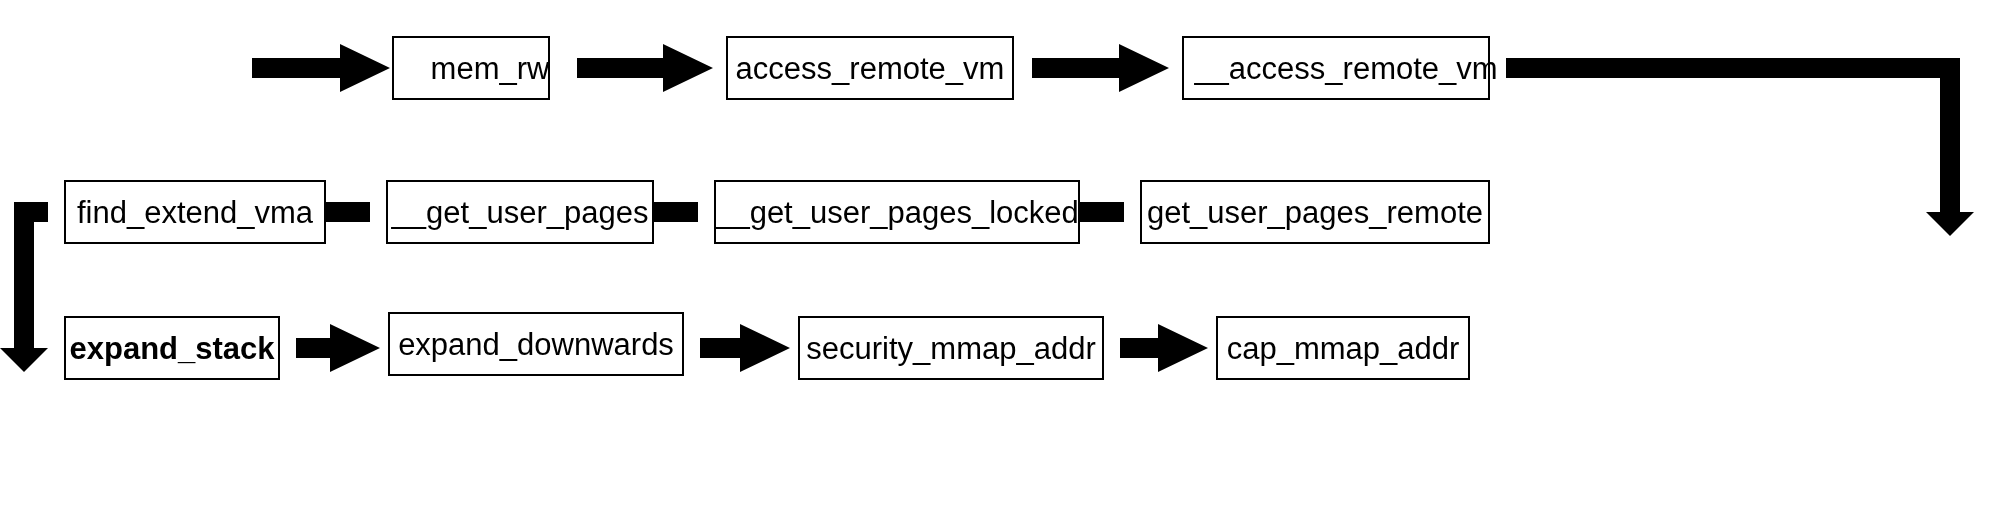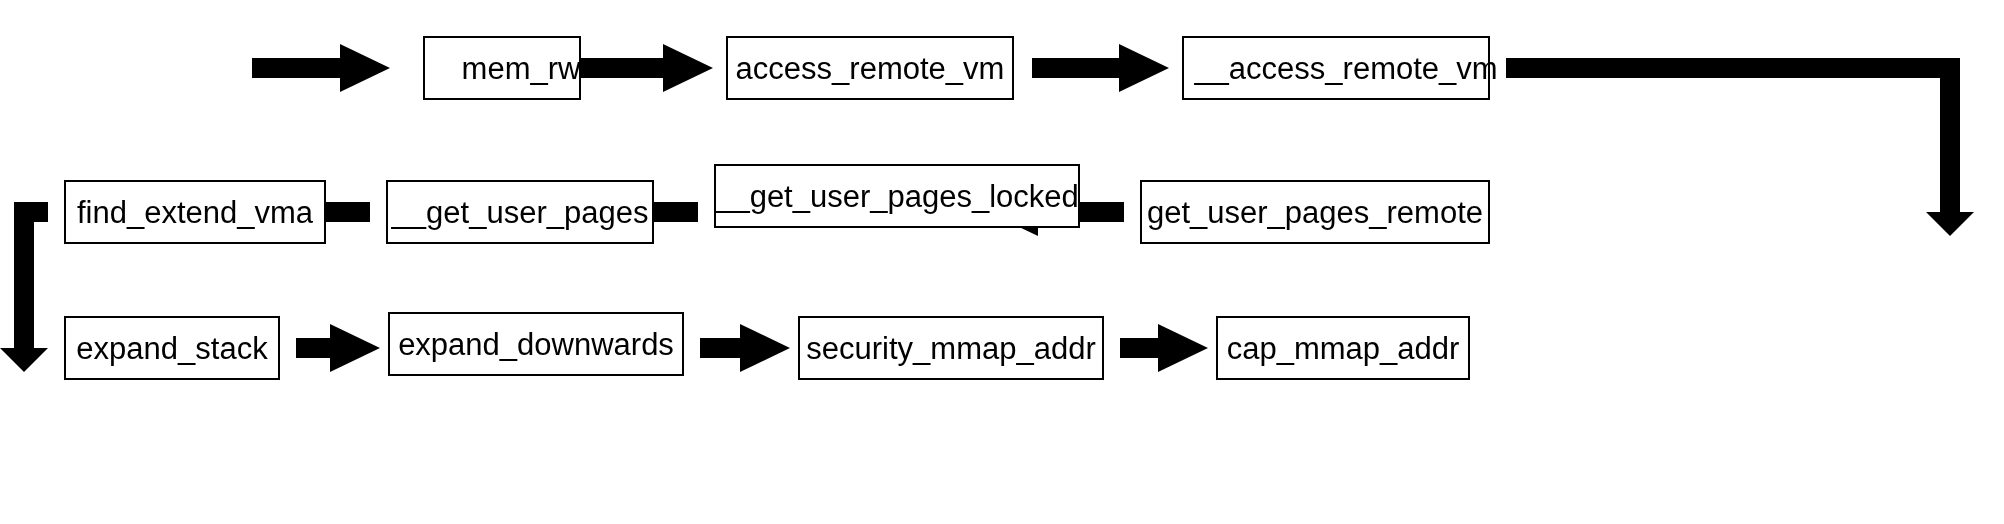--- a/index.html
+++ b/index.html
@@ -70,35 +70,35 @@
     <path class="edge-path" d="M 48 202 L 14 202 L 14 348 L 0 348 L 24 372 L 48 348 L 34 348 L 34 222 L 48 222 Z"></path>
 
     <path class="edge-path" d="M 296 338 L 330 338 L 330 324 L 380 348 L 330 372 L 330 358 L 296 358 Z"></path>
 
     <path class="edge-path" d="M 700 338 L 740 338 L 740 324 L 790 348 L 740 372 L 740 358 L 700 358 Z"></path>
 
     <path class="edge-path" d="M 1120 338 L 1158 338 L 1158 324 L 1208 348 L 1158 372 L 1158 358 L 1120 358 Z"></path>
   </svg>
 
 
-  <div class="node" style="left:423px; top:36px; width:158px; height:64px;padding-left:38px;">mem_rw</div>
+  <div class="node" style="left:392px; top:36px; width:158px; height:64px;padding-left:38px;">mem_rw</div>
 
   <div class="node" style="left:726px; top:36px; width:288px; height:64px;text-align:right;">access_remote_vm</div>
 
   <div class="node" style="left:1182px; top:36px; width:308px; height:64px;padding-left:20px;">__access_remote_vm</div>
 
   <div class="node" style="left:1140px; top:180px; width:350px; height:64px;">get_user_pages_remote</div>
 
-  <div class="node" style="left:714px; top:164px; width:366px; height:64px;">__get_user_pages_locked</div>
+  <div class="node" style="left:714px; top:180px; width:366px; height:64px;">__get_user_pages_locked</div>
 
   <div class="node" style="left:386px; top:180px; width:268px; height:64px;">__get_user_pages</div>
 
   <div class="node" style="left:64px; top:180px; width:262px; height:64px;">find_extend_vma</div>
 
-  <div class="node" style="left:64px; top:316px; width:216px; height:64px;">expand_stack</div>
+  <div class="node" style="left:64px; top:316px; width:216px; height:64px;font-weight:bold;">expand_stack</div>
 
   <div class="node" style="left:388px; top:312px; width:296px; height:64px;">expand_downwards</div>
 
   <div class="node" style="left:798px; top:316px; width:306px; height:64px;">security_mmap_addr</div>
 
   <div class="node" style="left:1216px; top:316px; width:254px; height:64px;text-align:right;">cap_mmap_addr</div>
 
 </div>
 
 </body></html>

